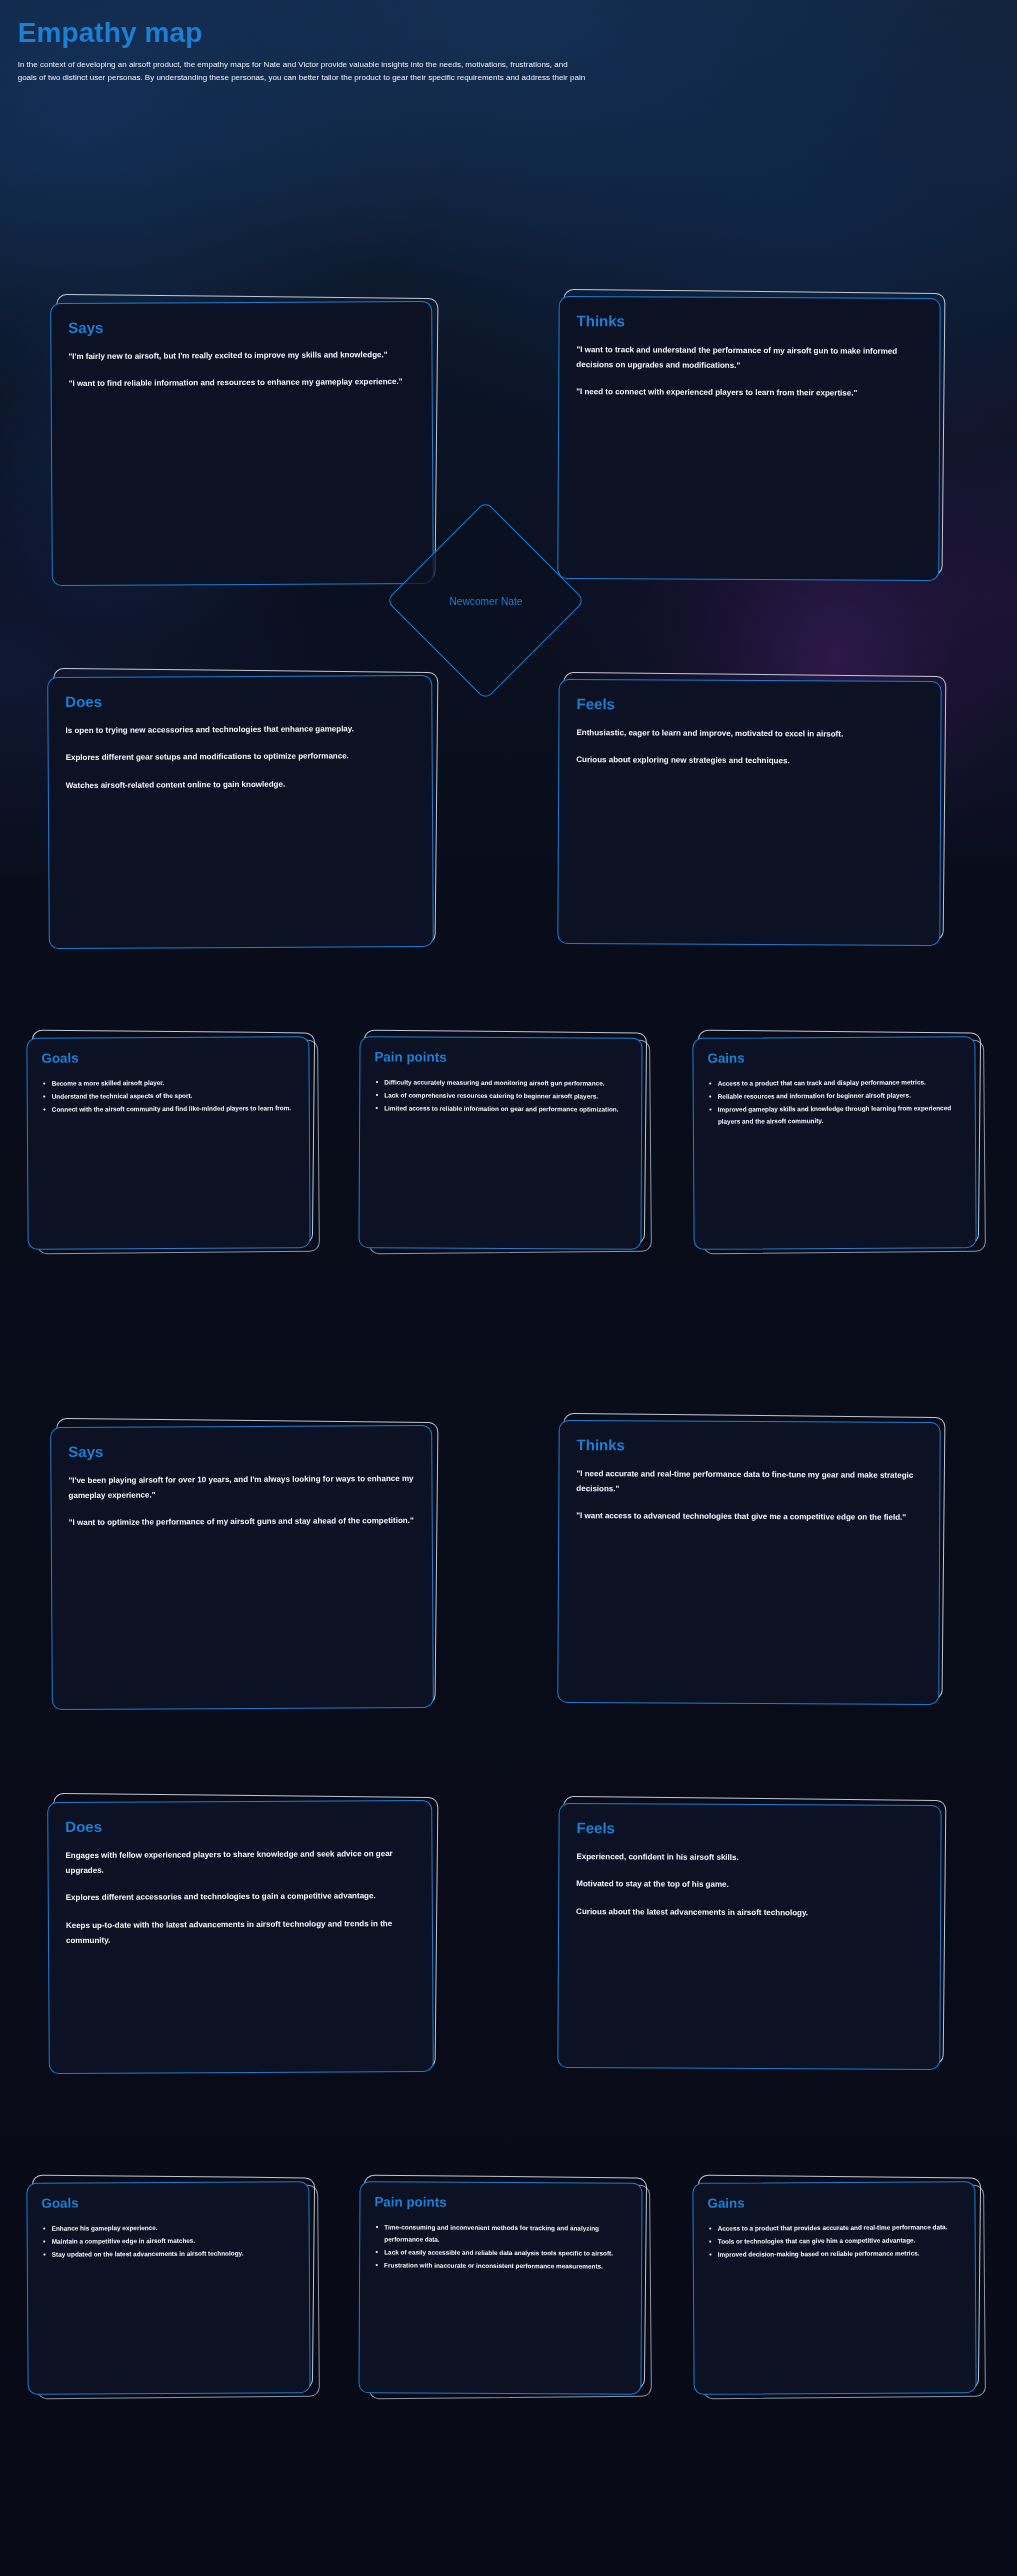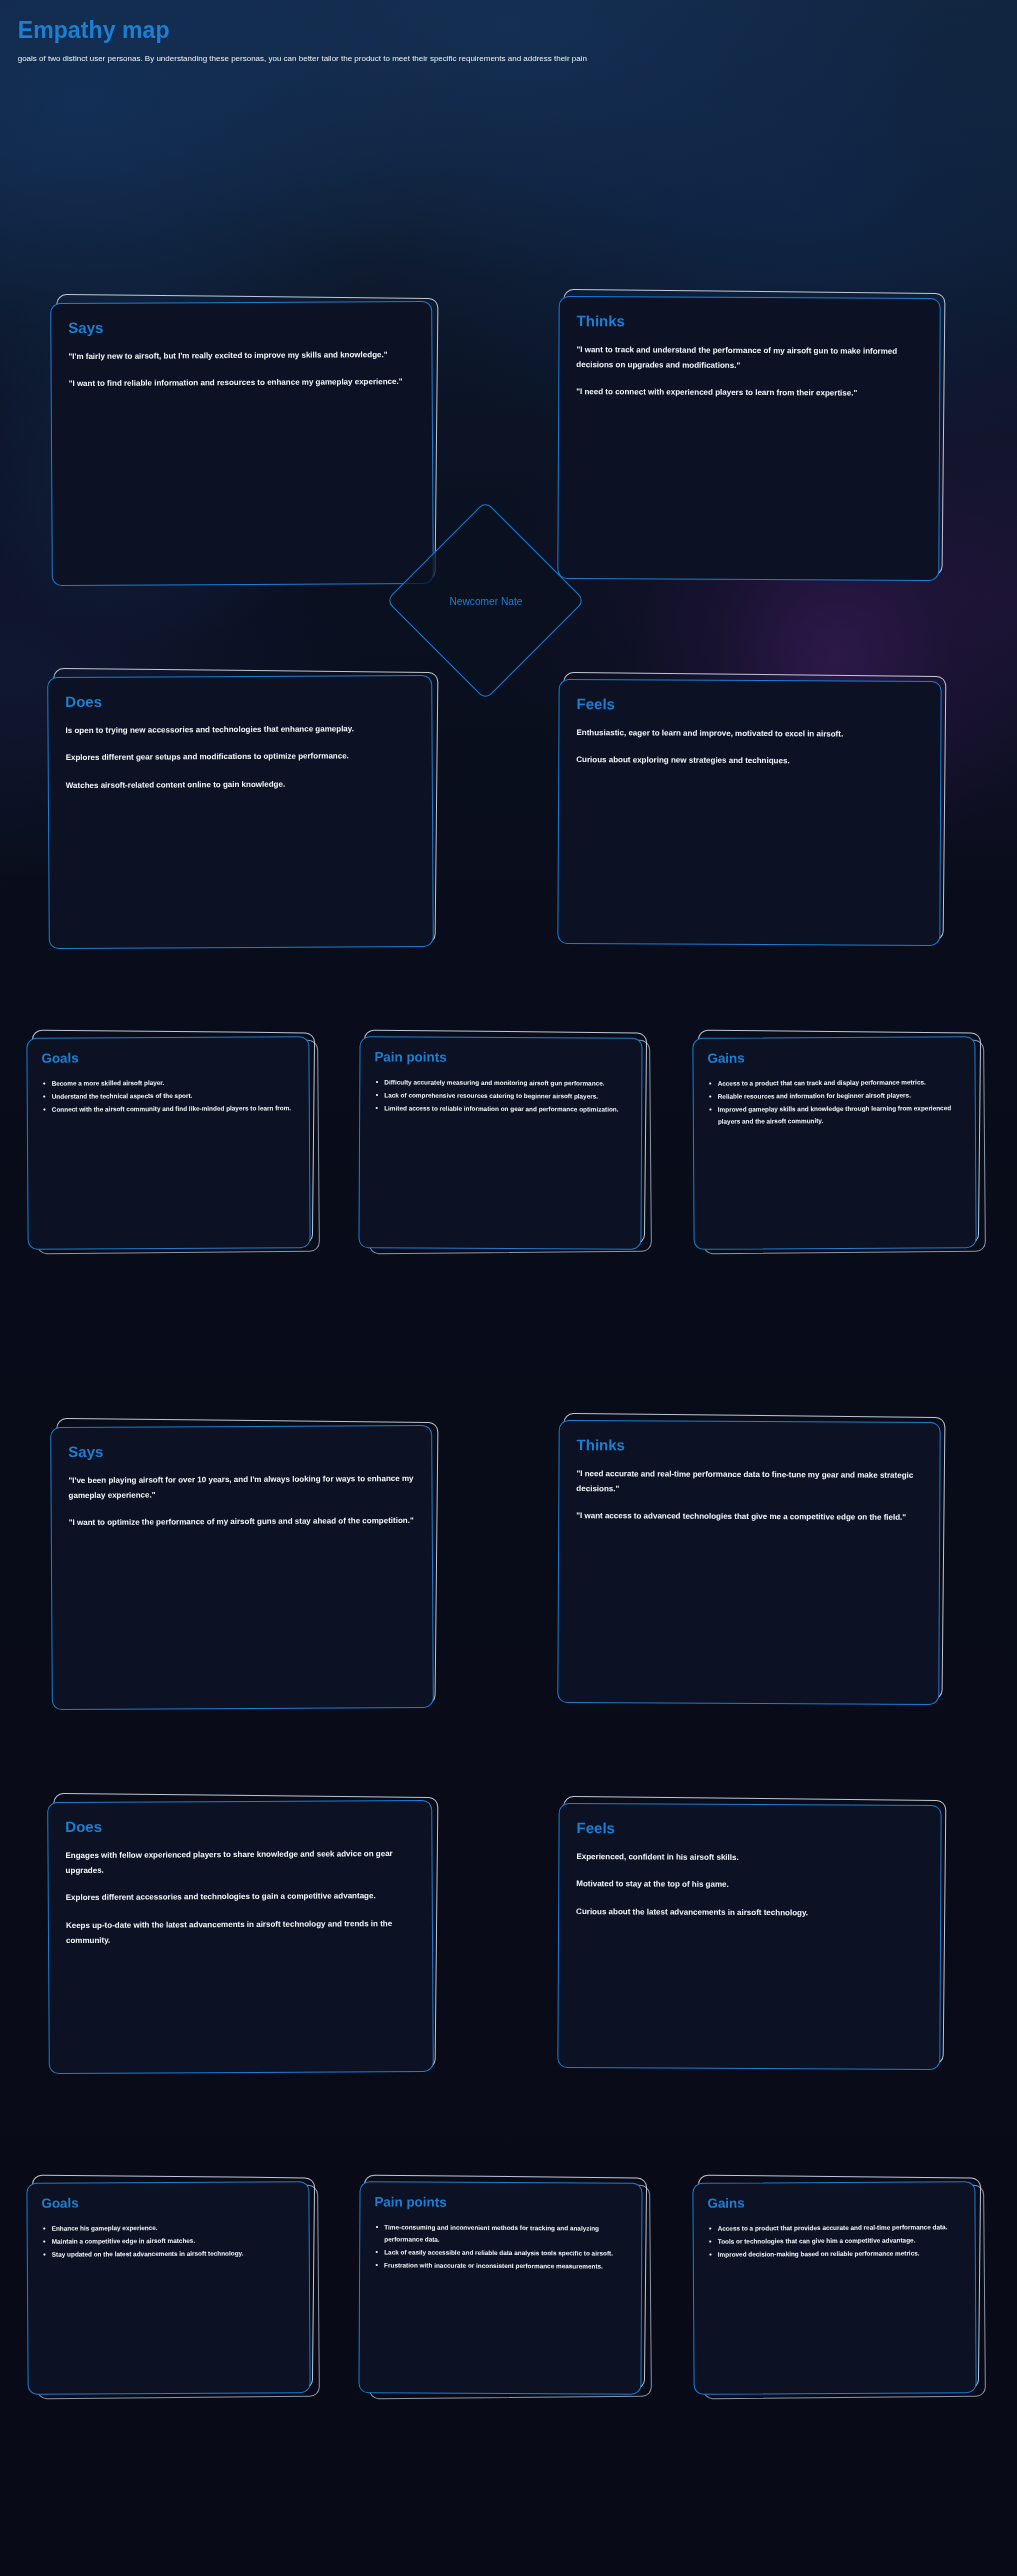--- a/index.html
+++ b/index.html
@@ -45,21 +45,21 @@
     background: radial-gradient(closest-side, rgba(20,48,92,0.5) 0%, rgba(10,14,28,0) 76%);
     z-index: 0;
     pointer-events: none;
   }
 
   #page { position: relative; z-index: 2; width: 1018px; height: 2576px; }
 
   
   #header { position: absolute; left: 17.7px; top: 17px; width: 982px; }
   #page-title {
-    font-size: 23px;
+    font-size: 28px;
     font-weight: bold;
     color: #1b7fd4;
     letter-spacing: 0.1px;
     line-height: 1.15;
   }
   #intro { margin-top: 10px; }
   .intro-line {
     font-size: 8px;
     line-height: 1.62;
     color: #eef3f8;
@@ -171,21 +171,22 @@
 
 <div id="bg"></div>
 <div id="bg-purple"></div>
 <div id="bg-blue-low"></div>
 
 <div id="page">
 
   <div id="header">
     <div id="page-title">Empathy map</div>
     <div id="intro">
-      <div class="intro-line">goals of two distinct user personas. By understanding these personas, you can better tailor the product to meet their specific requirements and address their pain</div>
+      <div class="intro-line">In the context of developing an airsoft product, the empathy maps for Nate and Victor provide valuable insights into the needs, motivations, frustrations, and</div>
+      <div class="intro-line">goals of two distinct user personas. By understanding these personas, you can better tailor the product to gear their specific requirements and address their pain</div>
     </div>
   </div>
 
   <div class="card-wrap" style="left:51px; top:302px; width:382px; height:283px;">
     <div class="card-ghost"></div>
     <div class="card tilt-a">
       <div class="card-title">Says</div>
       <div class="quote-line">"I'm fairly new to airsoft, but I'm really excited to improve my skills and knowledge."</div>
       <div class="quote-line">"I want to find reliable information and resources to enhance my gameplay experience."</div>
     </div>

